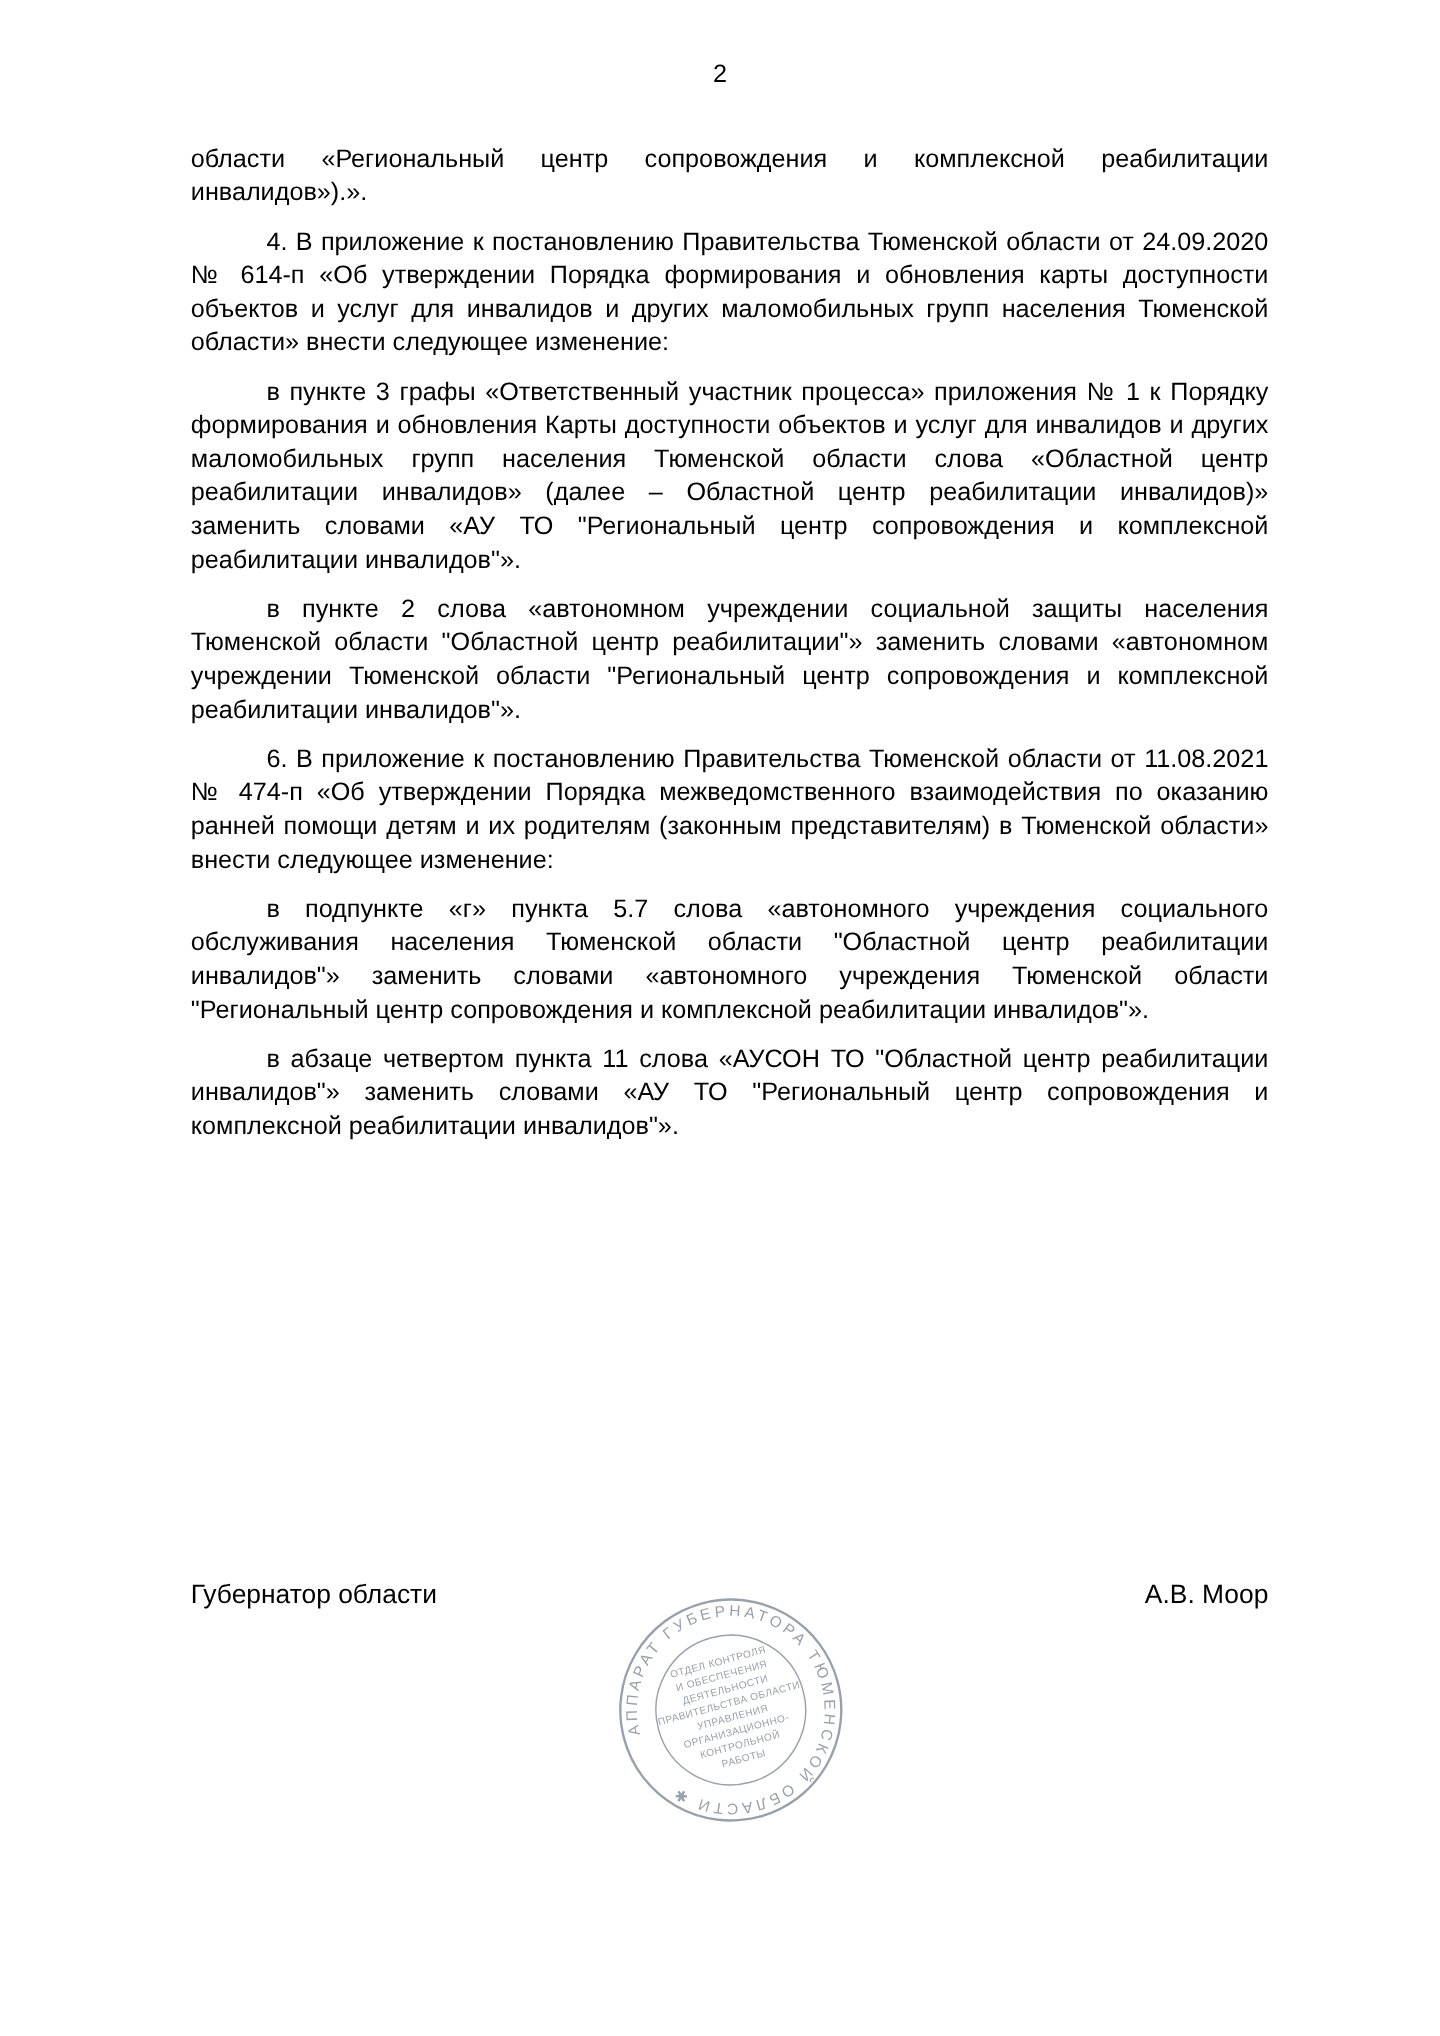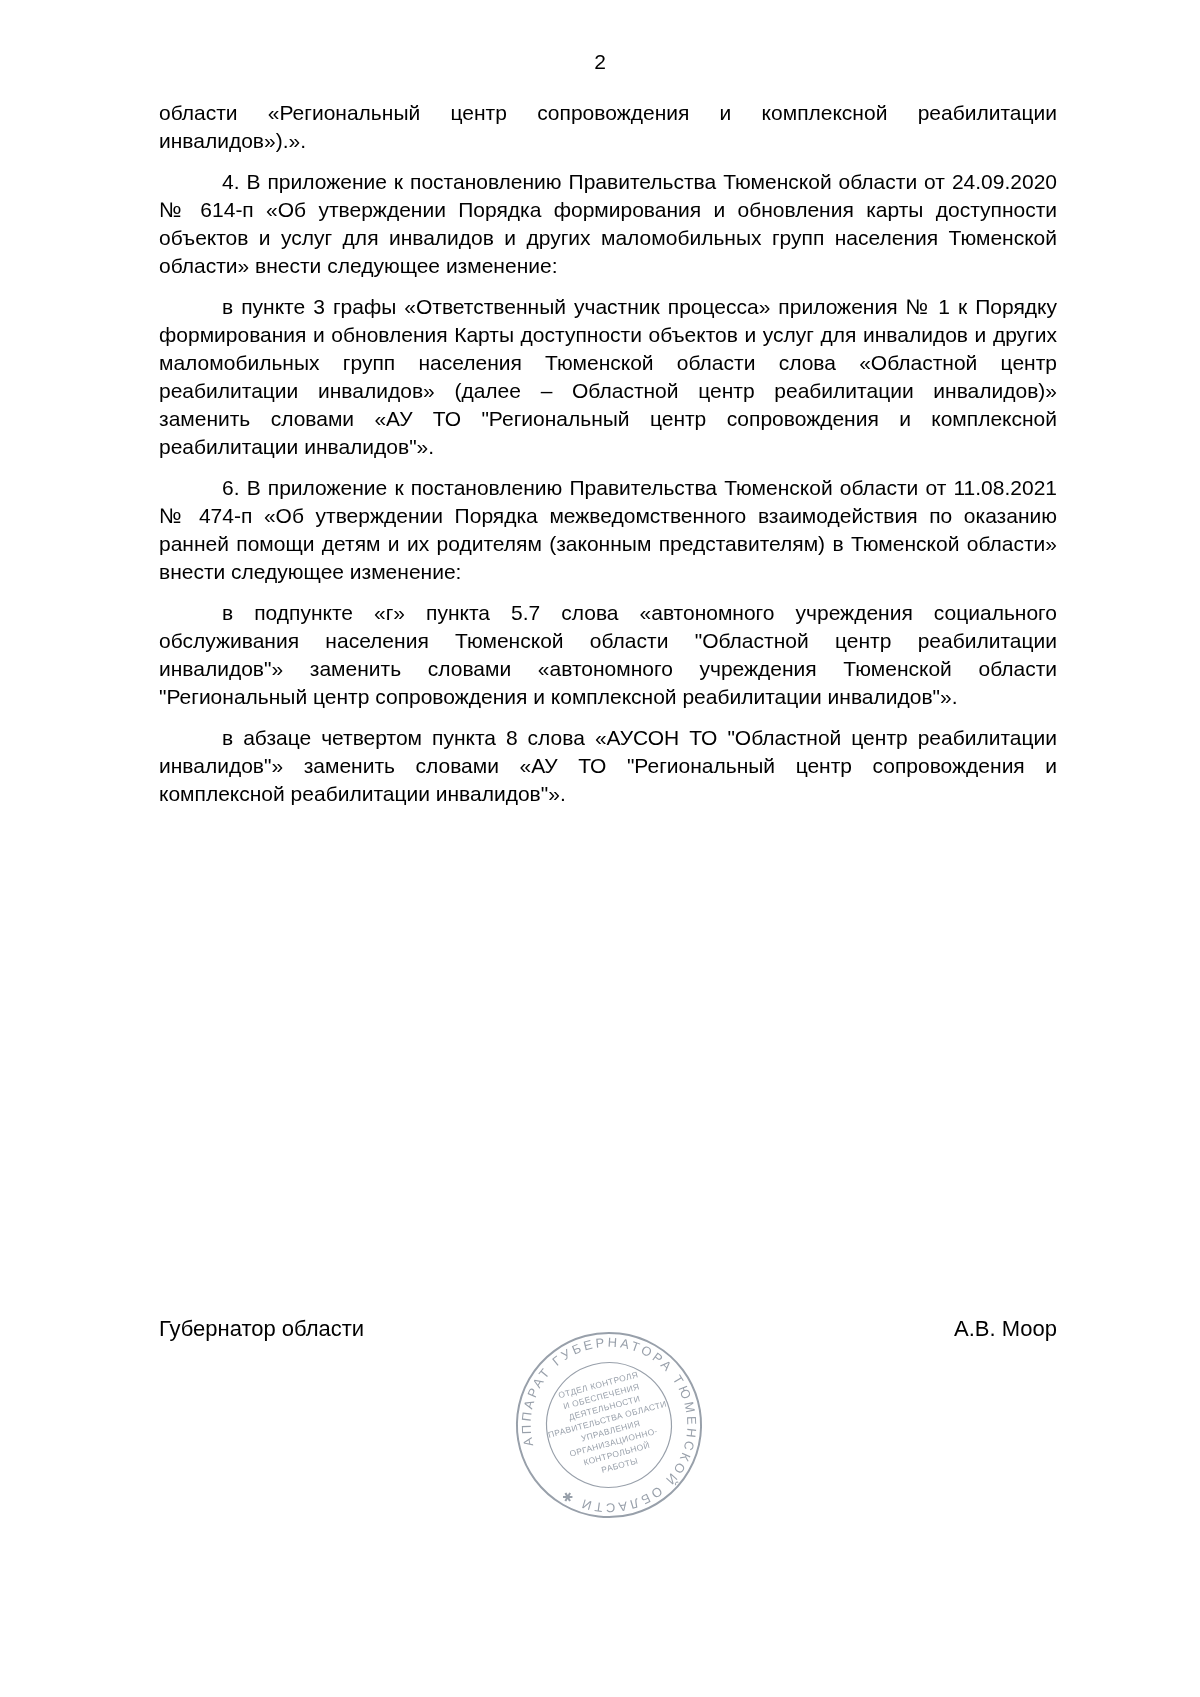--- a/index.html
+++ b/index.html
@@ -27,21 +27,21 @@
     left: 159px;
     right: 143px;
     font-size: 21px;
     line-height: 28px;
     text-align: justify;
   }
   .para {
     text-indent: 63px;
     margin-bottom: 13px;
   }
-  .para.continuation { text-indent: 0; }
+  .para.continuation { text-indent: 0; margin-top: 20px; }
   .signature-row {
     position: absolute;
     top: 1316px;
     left: 159px;
     right: 143px;
     display: flex;
     justify-content: space-between;
     align-items: flex-start;
     font-size: 22px;
   }
@@ -71,23 +71,24 @@
 <body>
 
 <div class="page">
 
   <div class="page-number">2</div>
 
   <div class="content">
     <p class="para continuation">области «Региональный центр сопровождения и комплексной реабилитации инвалидов»).».</p>
     <p class="para">4. В приложение к постановлению Правительства Тюменской области от 24.09.2020 № 614-п «Об утверждении Порядка формирования и обновления карты доступности объектов и услуг для инвалидов и других маломобильных групп населения Тюменской области» внести следующее изменение:</p>
     <p class="para">в пункте 3 графы «Ответственный участник процесса» приложения № 1 к Порядку формирования и обновления Карты доступности объектов и услуг для инвалидов и других маломобильных групп населения Тюменской области слова «Областной центр реабилитации инвалидов» (далее – Областной центр реабилитации инвалидов)» заменить словами «АУ ТО "Региональный центр сопровождения и комплексной реабилитации инвалидов"».</p>
+    <p class="para">в пункте 2 слова «автономном учреждении социальной защиты населения Тюменской области "Областной центр реабилитации"» заменить словами «автономном учреждении Тюменской области "Региональный центр сопровождения и комплексной реабилитации инвалидов"».</p>
     <p class="para">6. В приложение к постановлению Правительства Тюменской области от 11.08.2021 № 474-п «Об утверждении Порядка межведомственного взаимодействия по оказанию ранней помощи детям и их родителям (законным представителям) в Тюменской области» внести следующее изменение:</p>
     <p class="para">в подпункте «г» пункта 5.7 слова «автономного учреждения социального обслуживания населения Тюменской области "Областной центр реабилитации инвалидов"» заменить словами «автономного учреждения Тюменской области "Региональный центр сопровождения и комплексной реабилитации инвалидов"».</p>
-    <p class="para">в абзаце четвертом пункта 8 слова «АУСОН ТО "Областной центр реабилитации инвалидов"» заменить словами «АУ ТО "Региональный центр сопровождения и комплексной реабилитации инвалидов"».</p>
+    <p class="para">в абзаце четвертом пункта 11 слова «АУСОН ТО "Областной центр реабилитации инвалидов"» заменить словами «АУ ТО "Региональный центр сопровождения и комплексной реабилитации инвалидов"».</p>
   </div>
 
   <div class="signature-row">
     <span class="signature-title">Губернатор области</span>
     <span class="signature-name">А.В. Моор</span>
   </div>
 
   <div class="stamp">
     <svg viewBox="0 0 200 200" xmlns="http://www.w3.org/2000/svg">
       <defs>

